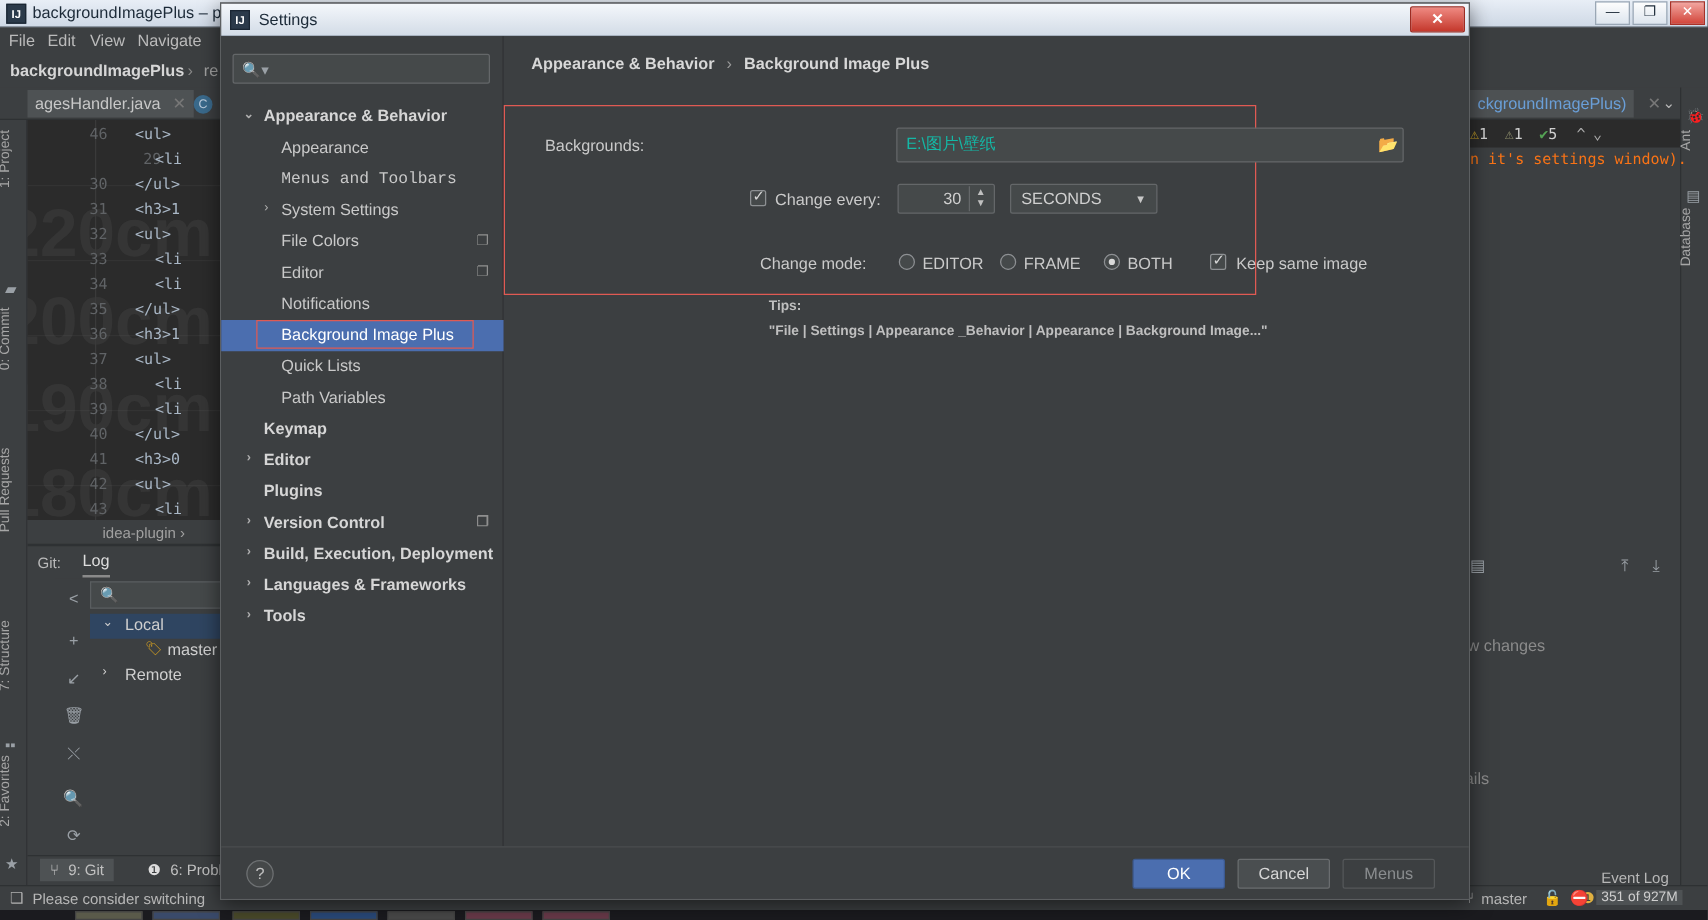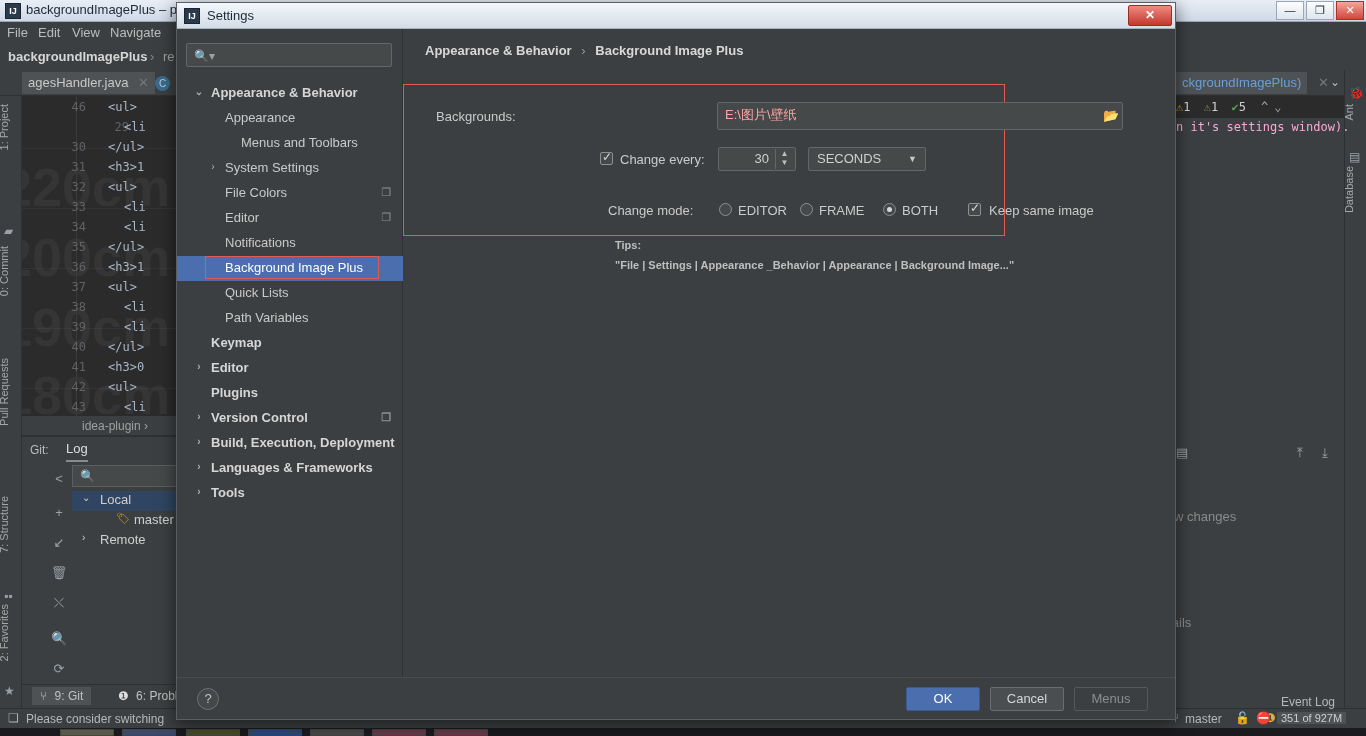--- a/index.html
+++ b/index.html
@@ -237,21 +237,21 @@
   .red-box {
     position: absolute; left: 0px; top: 55px; width: 602px; height: 152px;
     border: 1px solid #e05a53;
   }
 
   .form-label {
     position: absolute; font-size: 13px; color: #cacaca; white-space: nowrap;
   }
   .text-field {
     position: absolute; background: #45494a; border: 1px solid #646769;
-    border-radius: 2px; font-size: 13px; color: #fca5a5;
+    border-radius: 2px; font-size: 13px; color: #14b8a6;
     padding: 3px 12px 3px 7px; white-space: nowrap; overflow: hidden;
   }
   .browse-icon {
     position: absolute; font-size: 13px; color: #b9b9b9;
   }
   .chk {
     position: absolute; width: 13px; height: 13px;
     background: #45494a; border: 1px solid #8d9093; border-radius: 2px;
   }
   .chk::after {
@@ -431,21 +431,21 @@
     <div class="scroll-v" style="right:2px;top:44px;width:7px;height:48px"></div>
   </div>
 
   <div style="position:absolute;left:1176px;top:96px;width:168px;height:22px;background:#2b2b2b"></div>
   <div style="position:absolute;left:1176px;top:100px;font-size:12px;color:#cfcfcf;font-family:'DejaVu Sans Mono',monospace;">
     <span style="color:#c9a227">⚠</span><span>1</span>
     <span style="color:#8a8a6a;margin-left:6px">⚠</span><span>1</span>
     <span style="color:#54a254;margin-left:6px">✔</span><span>5</span>
     <span style="color:#aaa;margin-left:8px">^</span><span style="color:#aaa;margin-left:6px">⌄</span>
   </div>
-  <div class="code-line" style="left:1176px;top:120px;color:#f9a8d4">n it's settings window).</div>
+  <div class="code-line" style="left:1176px;top:120px;color:#f97316">n it's settings window).</div>
 
   <div class="crumbbar">
     <span>idea-plugin  ›</span>
   </div>
 
   <div class="gitwin">
     <div class="git-header">Git:</div>
     <div class="git-logtab">Log</div>
 
     <div class="git-side">
@@ -535,21 +535,21 @@
       </div>
       <div class="tree-list" id="settings-tree">
           <div class="tree-item bold" style="top: 0px;">
             <span class="tree-arrow" style="left: 16px;">⌄</span>
             <span class="tree-label" style="left: 34px;">Appearance &amp; Behavior</span>
           </div>
           <div class="tree-item" style="top: 25px;">
             <span class="tree-label" style="left: 48px;">Appearance</span>
           </div>
           <div class="tree-item" style="top: 50px;">
-            <span class="tree-label" style="left: 64px;">Menus and Toolbars</span>
+            <span class="tree-label" style="left: 48px; font-family: Liberation Mono, monospace;">Menus and Toolbars</span>
           </div>
           <div class="tree-item" style="top: 75px;">
             <span class="tree-arrow" style="left: 30px;">›</span>
             <span class="tree-label" style="left: 48px;">System Settings</span>
           </div>
           <div class="tree-item" style="top: 100px;">
             <span class="tree-label" style="left: 48px;">File Colors</span>
             <span class="tree-copyicon">❐</span>
           </div>
           <div class="tree-item" style="top: 125px;">

